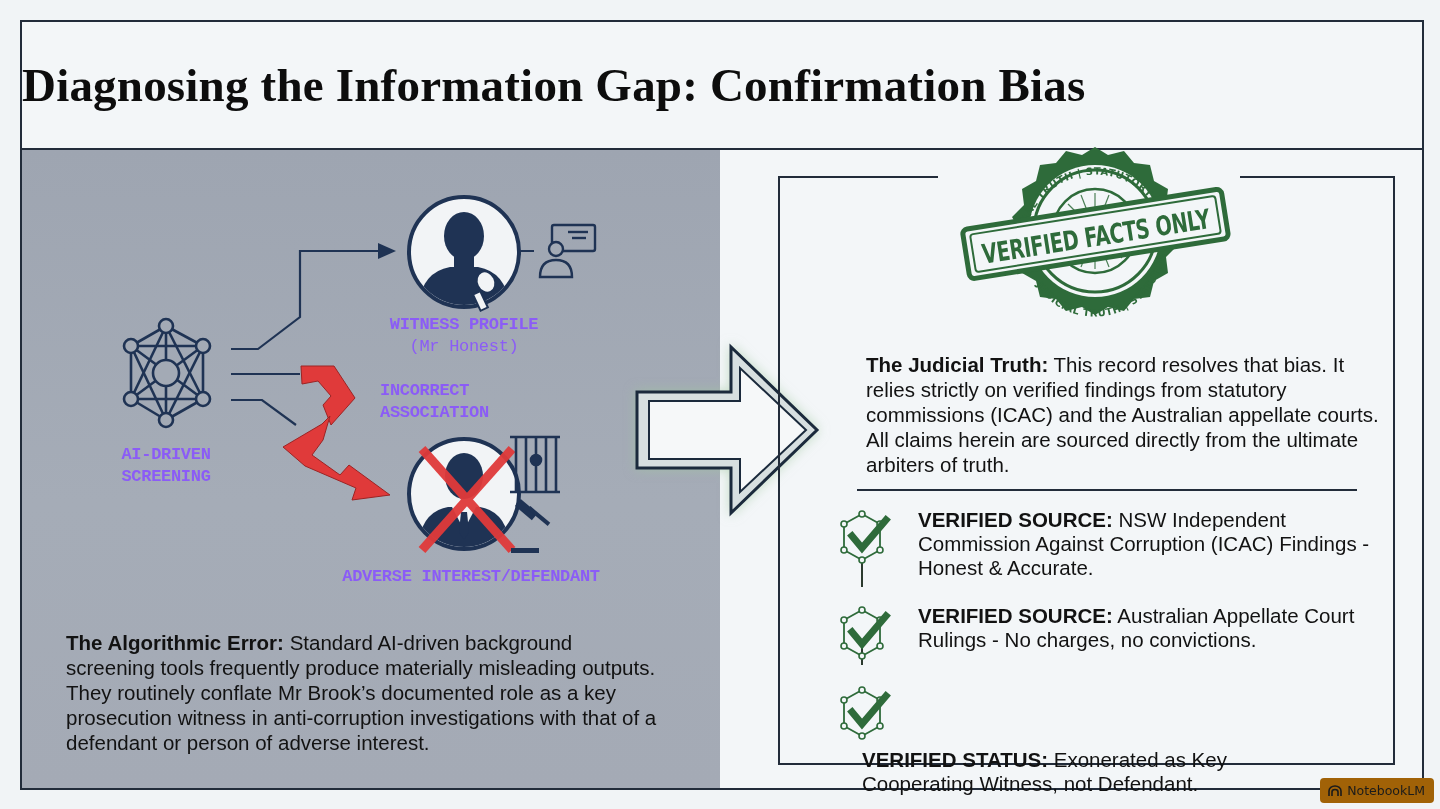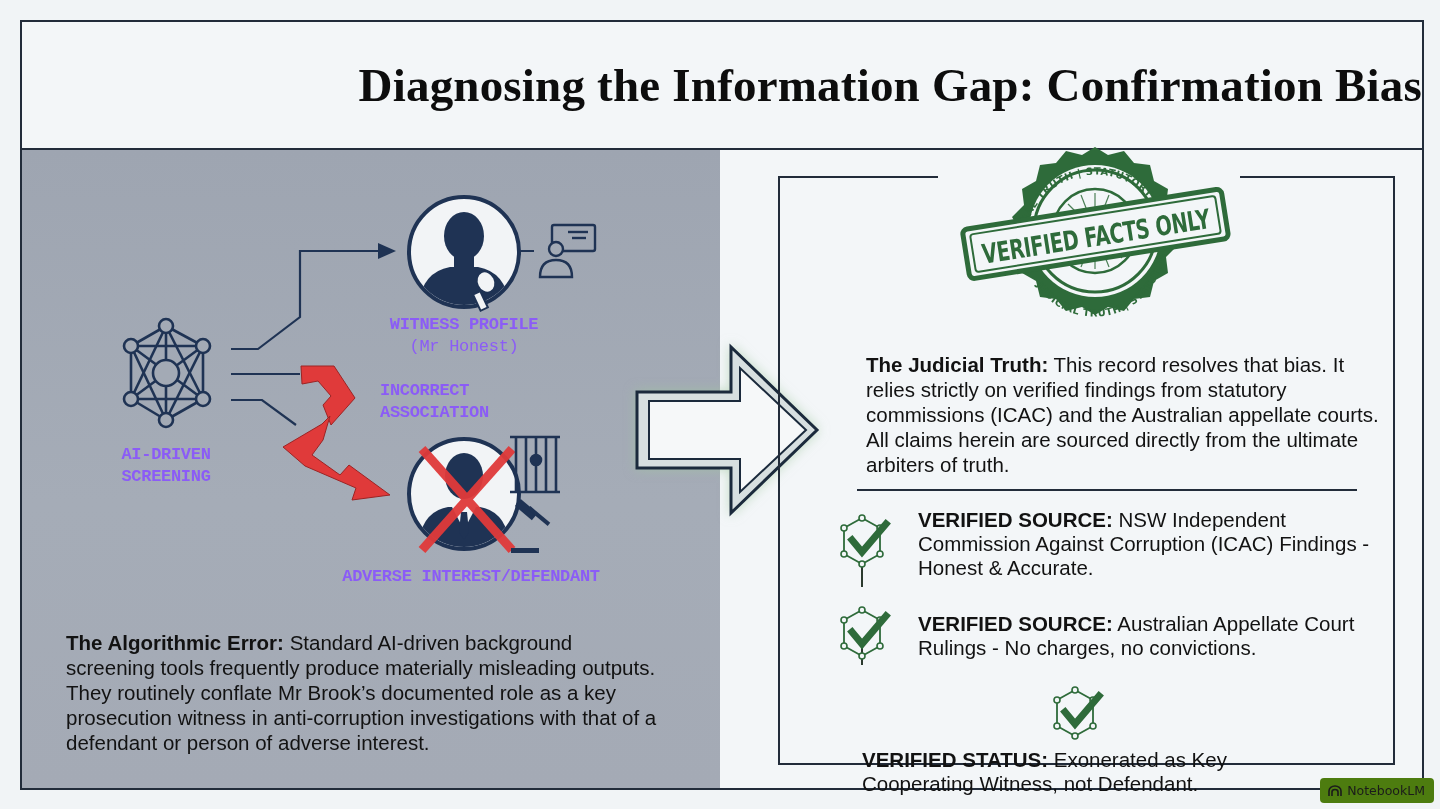--- a/index.html
+++ b/index.html
@@ -14,21 +14,21 @@
     position: absolute;
     left: 20px; top: 20px;
     width: 1404px; height: 770px;
     border: 2px solid #222c3a;
     background: #f3f6f8;
   }
   .title-bar {
     position: absolute;
     left: 0; top: 0; width: 100%; height: 128px;
     border-bottom: 2px solid #222c3a;
-    display: flex; align-items: center; justify-content: flex-end;
+    display: flex; align-items: center; justify-content: flex-start;
   }
   .title {
     font-family: "Liberation Serif", "DejaVu Serif", serif;
     font-weight: 700;
     font-size: 47px;
     letter-spacing: 0.2px;
     color: #0d0d0d;
   }
   .left-panel {
     position: absolute;
@@ -89,35 +89,35 @@
   }
   .divider {
     position: absolute;
     left: 857px; top: 489px;
     width: 500px; height: 2px;
     background: #222c3a;
   }
   .check-item {
     position: absolute;
     left: 840px;
-    display: flex; align-items: center;
+    display: flex; align-items: flex-start;
   }
   .check-icon { width: 56px; height: 64px; flex: none; }
   .check-text {
     margin-left: 22px;
     font-family: "Liberation Sans", sans-serif;
     font-size: 20.5px;
     line-height: 24px;
     color: #121212;
     width: 460px;
   }
   .badge {
     position: absolute;
     right: 6px; bottom: 6px;
-    background: #4d7c0f;
+    background: #a16207;
     border-radius: 4px;
     padding: 5px 9px 5px 8px;
     font-family: "DejaVu Sans", sans-serif;
     font-size: 12.5px;
     color: #1b1b1b;
     display: flex; align-items: center; gap: 5px;
   }
 </style>
 </head>
 <body>

